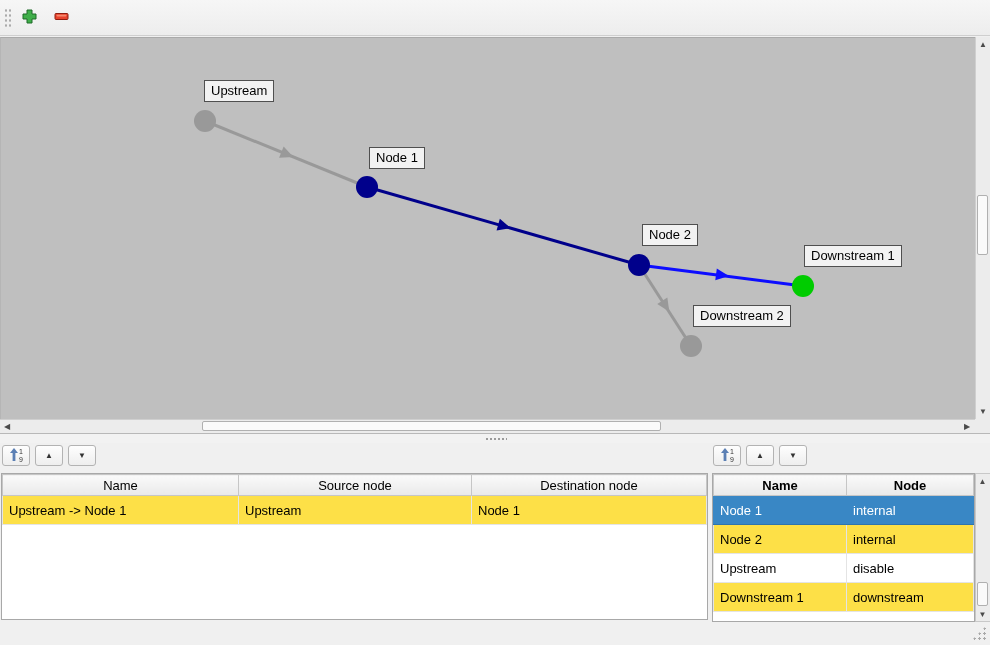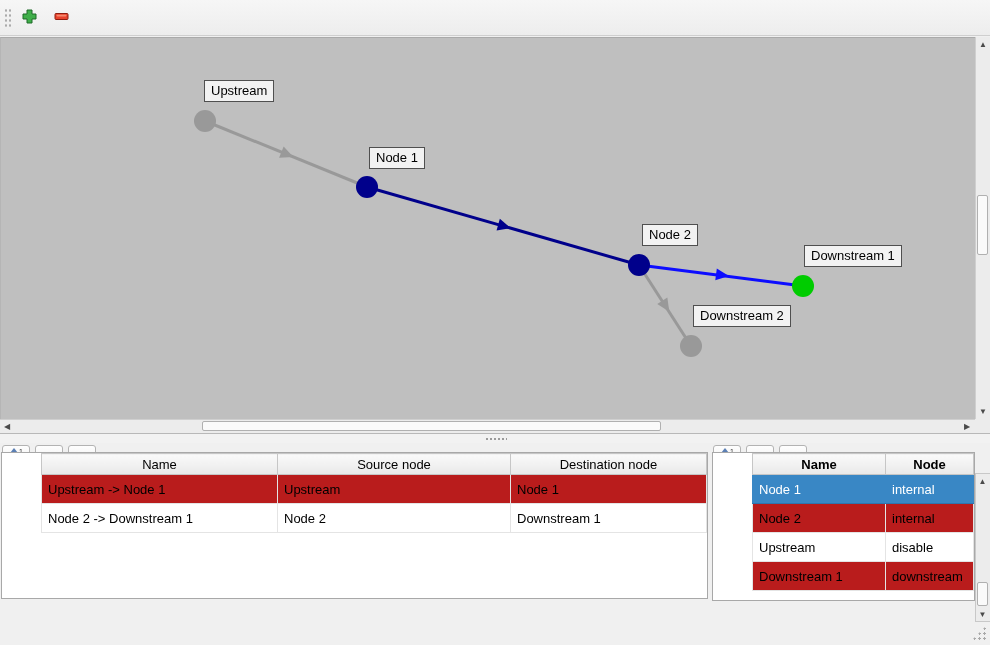--- a/index.html
+++ b/index.html
@@ -39,30 +39,30 @@
     background:#f2f2f2; border-top:1px solid #b8b8b8; }
   #splitter-handle { position:absolute; left:485px; top:3px; width:22px; height:4px;
     background-image:radial-gradient(circle,#9a9a9a 1px,transparent 1.2px); background-size:4px 4px; }
 
   
   .panel-btn { position:absolute; top:445px; width:28px; height:21px;
     border:1px solid #b3b3b3; border-radius:3px; background:linear-gradient(#fefefe,#eeeeee);
     display:flex; align-items:center; justify-content:center; font-size:8px; color:#333; cursor:default; }
 
   
-  .tbl-wrap { position:absolute; top:452px; background:#ffffff; border:1px solid #a8a8a8; overflow:hidden;padding-left:39px; }
+  .tbl-wrap { position:absolute; top:473px; background:#ffffff; border:1px solid #a8a8a8; overflow:hidden; }
   #edges-table-wrap { left:1px; width:707px; height:147px; }
   #nodes-table-wrap { left:712px; width:263px; height:149px; }
   table { border-collapse:collapse; width:100%; table-layout:fixed; font-size:13px; color:#000; }
   th { height:21px; font-weight:normal; text-align:center;
     background:linear-gradient(#fafafa,#e9e9e9); border:1px solid #c6c6c6; }
   #nodes-table th { font-weight:bold; }
   td { height:29px; padding-left:6px; border:1px solid #e4e4e4; background:#ffffff;
     overflow:hidden; white-space:nowrap; }
-  tr.alt td { background:#b91c1c; }
+  tr.alt td { background:#fde047; }
   tr.sel td { background:#3987c5; color:#ffffff; border-color:#3987c5; border-bottom-color:#2f74ad; }
 
   #nodes-vscroll { left:975px; top:473px; width:15px; height:149px; border:1px solid #c8c8c8; border-right:none; }
 
   
   #resize-grip { position:absolute; left:972px; top:626px; width:14px; height:14px;
     background-image:radial-gradient(circle,#a8a8a8 1px,transparent 1.2px); background-size:5px 5px;
     clip-path:polygon(100% 0,100% 100%,0 100%); }
 </style>
 </head>
@@ -179,25 +179,20 @@
           <th>Source node</th>
           <th>Destination node</th>
         </tr>
       </thead>
       <tbody>
         <tr class="alt">
           <td>Upstream -&gt; Node 1</td>
           <td>Upstream</td>
           <td>Node 1</td>
         </tr>
-        <tr>
-          <td>Node 2 -&gt; Downstream 1</td>
-          <td>Node 2</td>
-          <td>Downstream 1</td>
-        </tr>
       </tbody>
     </table>
   </div>
 
   <div class="tbl-wrap" id="nodes-table-wrap">
     <table id="nodes-table">
       <colgroup>
           <col style="width:133px">
           <col>
         </colgroup>

